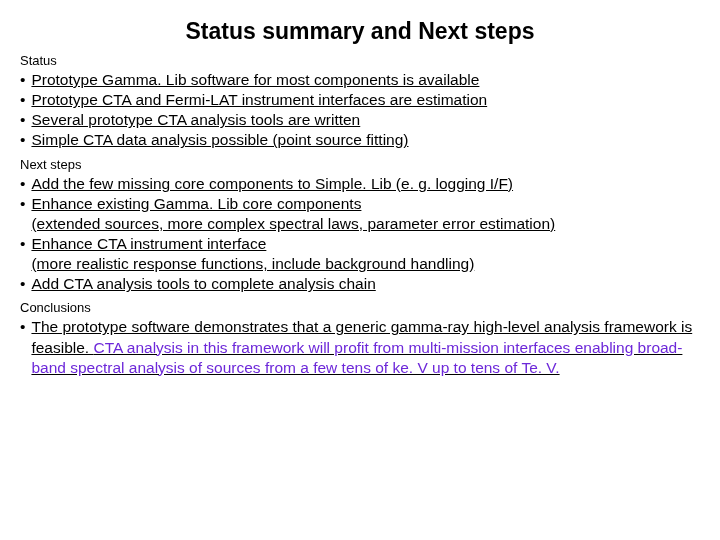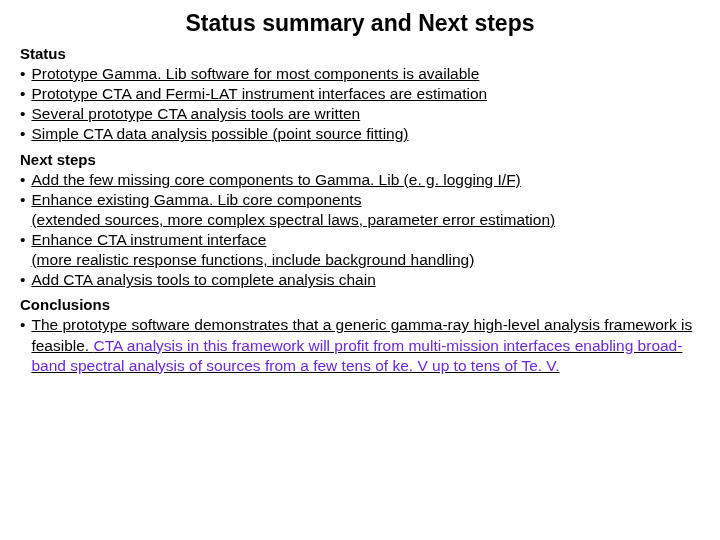--- a/index.html
+++ b/index.html
@@ -6,31 +6,31 @@
       margin: 0;
       padding: 0;
       width: 720px;
       height: 540px;
       font-family: Verdana, Geneva, sans-serif;
       background: #ffffff;
       color: #000000;
       box-sizing: border-box;
     }
     .slide {
-      padding: 10px 20px 20px 20px;
+      padding: 18px 20px 20px 20px;
     }
     .title {
       text-align: center;
       font-size: 23px;
       font-weight: bold;
       margin-bottom: 8px;
     }
     .section-header {
-      font-size: 15px;
-      font-weight: bold;
+      font-size: 13px;
+      font-weight: normal;
       margin-top: 6px;
       margin-bottom: 2px;
     }
     .bullets {
       font-size: 15.5px;
       line-height: 1.3;
     }
     .bullet {
       display: flex;
       margin-bottom: 0px;
@@ -75,21 +75,21 @@
       <span class="bullet-mark">•</span>
       <span class="bullet-text">Simple CTA data analysis possible (point source fitting)</span>
     </div>
   </div>
 
   <div class="section-header">Next steps</div>
   <div class="bullets">
     <div class="bullet">
       <span class="bullet-mark">•</span>
       <span class="bullet-text">
-        <span>Add the few missing core components to Gamma. Lib (e. g. logging I/F)</span>
+        <span>Add the few missing core components to Simple. Lib (e. g. logging I/F)</span>
       </span>
     </div>
     <div class="bullet">
       <span class="bullet-mark">•</span>
       <span class="bullet-text">
         <span>Enhance existing Gamma. Lib core components</span>
         <span class="sub">(extended sources, more complex spectral laws, parameter error estimation)</span>
       </span>
     </div>
     <div class="bullet">

